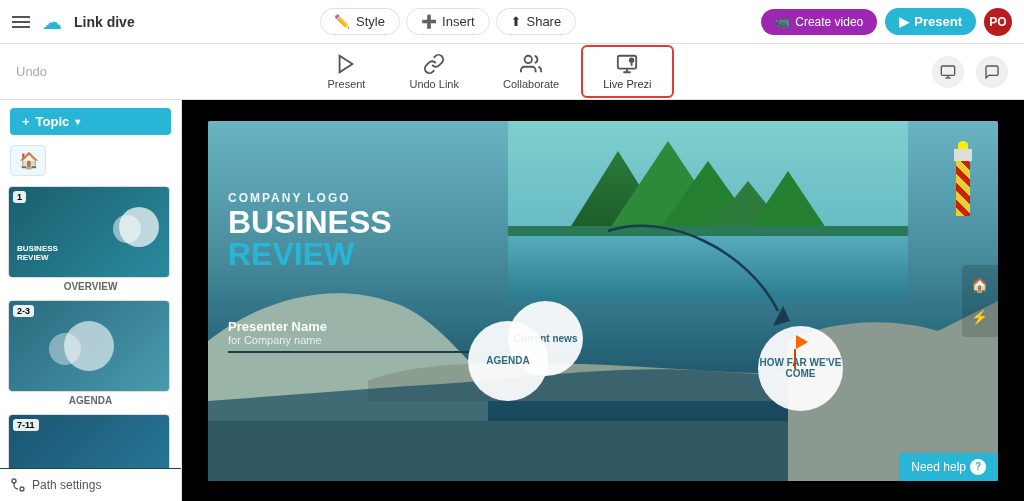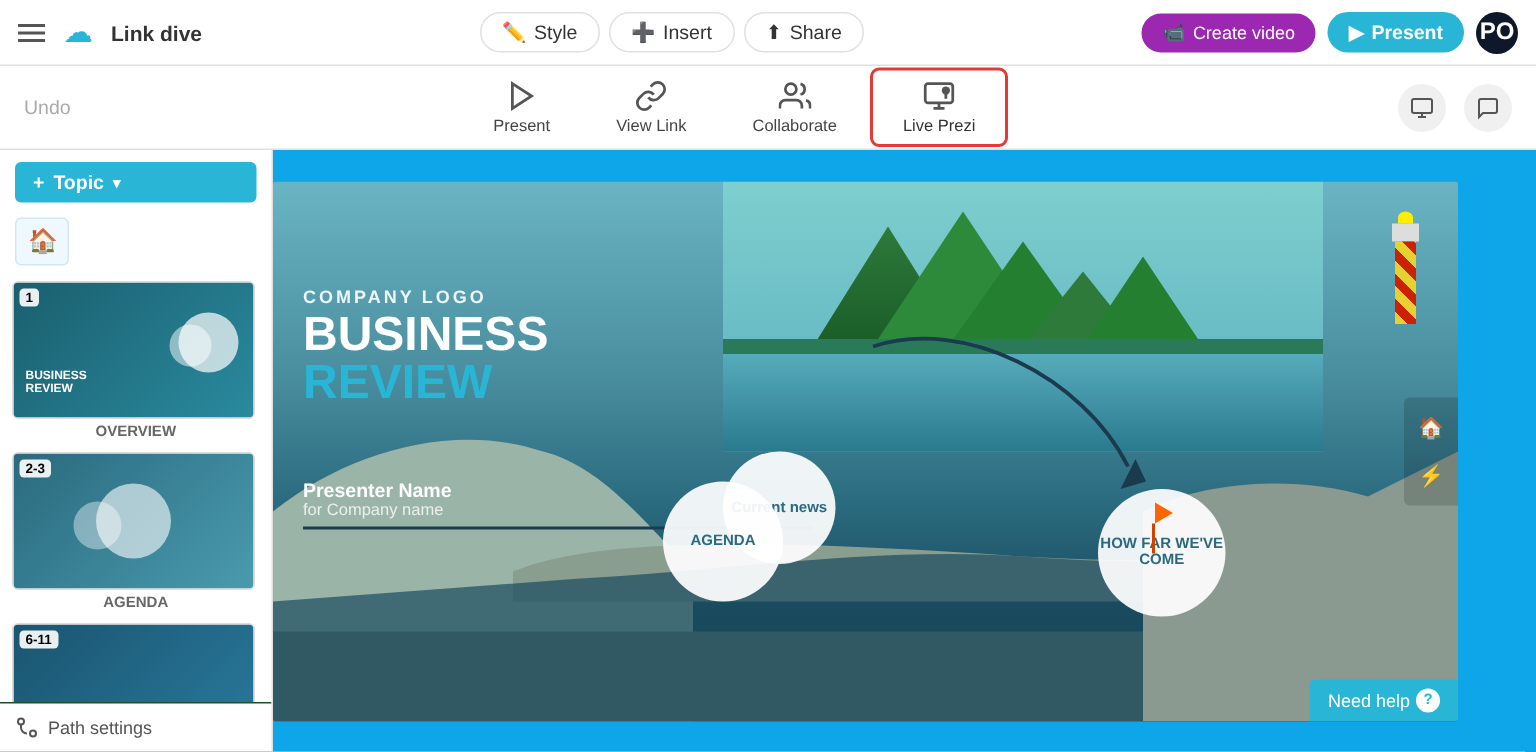--- a/index.html
+++ b/index.html
@@ -30,21 +30,21 @@
     .create-video-btn {
       display: flex; align-items: center; gap: 5px;
       padding: 6px 14px; border-radius: 20px;
       background: #9c27b0; color: #fff; border: none; cursor: pointer; font-size: 12px;
     }
     .present-btn {
       display: flex; align-items: center; gap: 5px;
       padding: 6px 14px; border-radius: 20px;
       background: #29b6d6; color: #fff; border: none; cursor: pointer; font-size: 13px; font-weight: 600;
     }
-    .avatar { width: 28px; height: 28px; border-radius: 50%; background: #0f172a; color: #fff; display: flex; align-items: center; justify-content: center; font-size: 16px; font-weight: 700; }
+    .avatar { width: 28px; height: 28px; border-radius: 50%; background: #b91c1c; color: #fff; display: flex; align-items: center; justify-content: center; font-size: 12px; font-weight: 700; }
 
     
     .second-bar {
       height: 56px;
       background: #fff;
       border-bottom: 1px solid #e0e0e0;
       display: flex;
       align-items: center;
       justify-content: space-between;
       padding: 0 16px;
@@ -124,24 +124,24 @@
     .path-settings {
       padding: 8px 10px;
       border-top: 1px solid #14532d;
       display: flex; align-items: center; gap: 6px;
       cursor: pointer; font-size: 12px; color: #555;
     }
 
     
     .main-canvas {
       flex: 1;
-      background: #0ea5e9;
+      background: #000000;
       display: flex;
       align-items: center;
-      justify-content: flex-start;
+      justify-content: center;
       position: relative;
       overflow: hidden;
     }
     .canvas-area {
       width: 790px;
       height: 360px;
       background: #4a8fa0;
       border-radius: 2px;
       position: relative;
       overflow: hidden;
@@ -280,21 +280,21 @@
       <svg viewBox="0 0 24 24" fill="none" stroke="#555" stroke-width="2">
           <polygon points="5,3 19,12 5,21"></polygon>
         </svg>
       <span>Present</span>
     </div>
     <div class="toolbar-item">
       <svg viewBox="0 0 24 24" fill="none" stroke="#555" stroke-width="2">
           <path d="M10 13a5 5 0 007.54.54l3-3a5 5 0 00-7.07-7.07l-1.72 1.71"></path>
           <path d="M14 11a5 5 0 00-7.54-.54l-3 3a5 5 0 007.07 7.07l1.71-1.71"></path>
         </svg>
-      <span>View Link</span>
+      <span>Undo Link</span>
     </div>
     <div class="toolbar-item">
       <svg viewBox="0 0 24 24" fill="none" stroke="#555" stroke-width="2">
           <path d="M17 21v-2a4 4 0 00-4-4H5a4 4 0 00-4 4v2"></path>
           <circle cx="9" cy="7" r="4"></circle>
           <path d="M23 21v-2a4 4 0 00-3-3.87"></path>
           <path d="M16 3.13a4 4 0 010 7.75"></path>
         </svg>
       <span>Collaborate</span>
     </div>
@@ -355,21 +355,21 @@
             <div style="position:absolute;top:50%;left:50%;transform:translate(-50%,-50%);width:50px;height:50px;border-radius:50%;background:rgba(255,255,255,0.6);"></div>
             <div style="position:absolute;top:35%;left:25%;width:32px;height:32px;border-radius:50%;background:rgba(255,255,255,0.4);"></div>
           </div>
         </div>
         <div class="slide-label">AGENDA</div>
       </div>
 
       <div class="slide-item">
         <div class="slide-thumb howfar">
           <div class="thumb-inner">
-            <span class="slide-number">6-11</span>
+            <span class="slide-number">7-11</span>
 
           </div>
         </div>
 
       </div>
 
     </div>
 
     <div class="path-settings">
       <svg width="16" height="16" viewBox="0 0 24 24" fill="none" stroke="#555" stroke-width="2">

